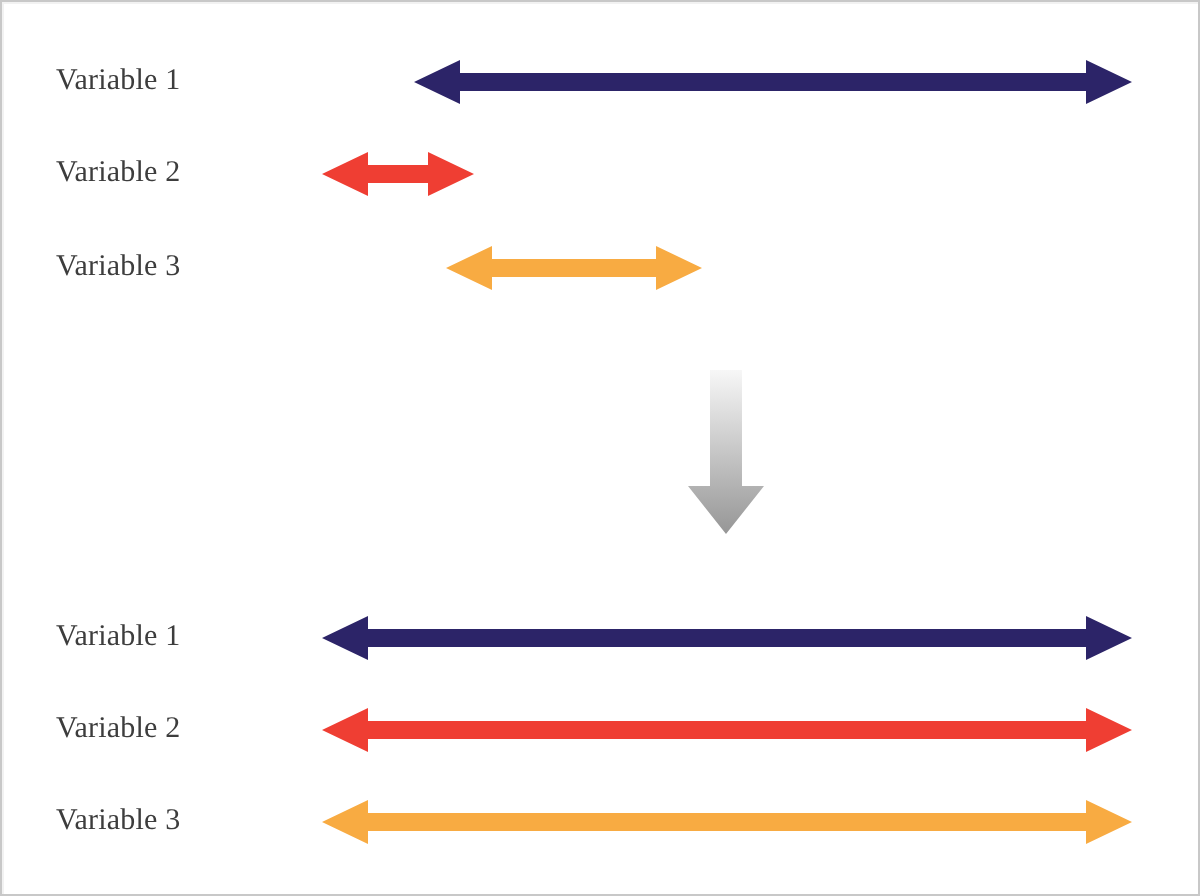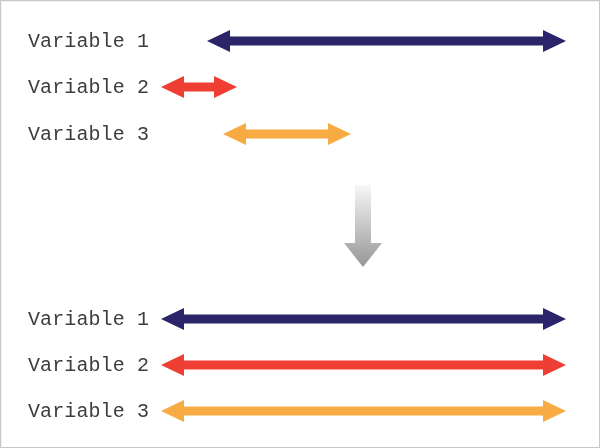--- a/index.html
+++ b/index.html
@@ -29,26 +29,26 @@
     inset: 0;
     pointer-events: none;
     box-shadow: inset 1px 1px 0 rgba(0,0,0,0.05),
                 inset 0 0 0 1px rgba(255,255,255,0.6);
   }
 
   .var-label {
     position: absolute;
     left: 27px;
     transform: translateY(-50%);
-    font-size: 20px;
+    font-size: 15px;
     font-weight: 400;
     letter-spacing: 0.1px;
     color: #3d3d3d;
     white-space: nowrap;
-    font-family: Liberation Mono, monospace;
+    font-family: Liberation Serif, serif;
   }
 
   .arrow-svg {
     position: absolute;
     display: block;
     overflow: visible;
   }
 
   .down-arrow-svg {
     position: absolute;

